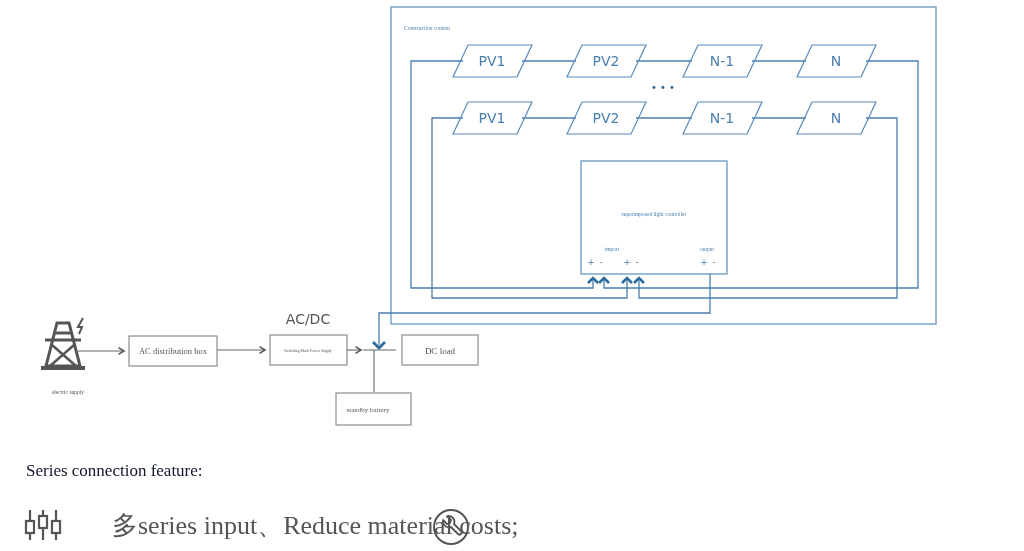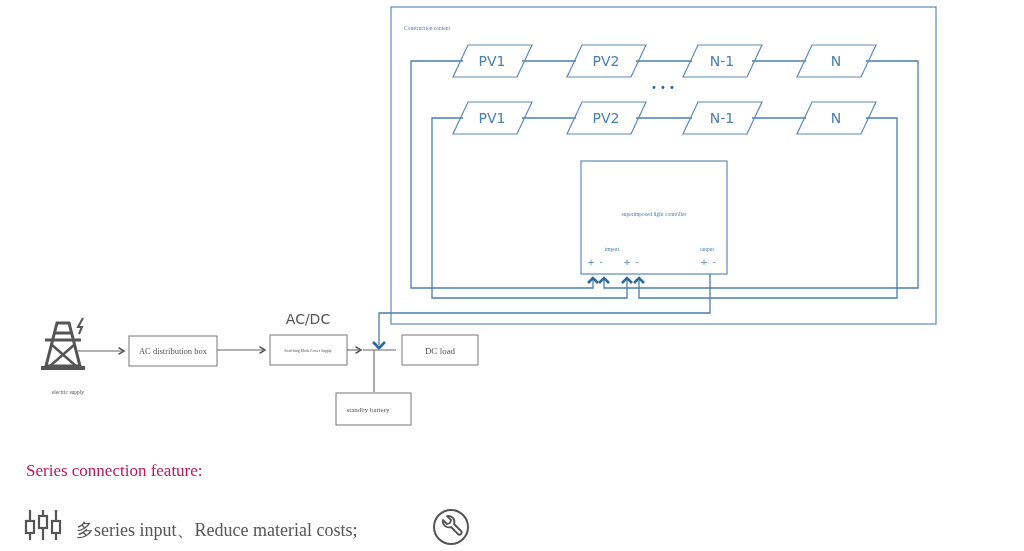--- a/index.html
+++ b/index.html
@@ -5,22 +5,22 @@
   html, body { margin: 0; padding: 0; background: #ffffff; }
   body { width: 1024px; height: 551px; position: relative; overflow: hidden; font-family: "Liberation Serif", serif; }
   svg.diagram { position: absolute; left: 0; top: 0; }
   .blue-line { stroke: #4a7fae; stroke-width: 1.3; fill: none; }
   .box-line { stroke: #5b8cba; stroke-width: 1.2; fill: none; }
   .gray-line { stroke: #666; stroke-width: 1.1; fill: none; }
   .pv-text { font-family: "DejaVu Sans", sans-serif; font-size: 14px; fill: #4a7fae; }
   .tiny-blue { font-family: "Liberation Serif", serif; font-size: 5.5px; fill: #4a7fae; }
   .pm { font-family: "DejaVu Sans", sans-serif; font-size: 9px; fill: #4a7fae; }
   .gray-box-text { font-family: "Liberation Serif", serif; fill: #555; }
-  .feature-title { position: absolute; left: 26px; top: 461px; font-size: 17px; color: #be185d; }
-  .feature { position: absolute; top: 508px; font-size: 18px; color: #555; display: flex; align-items: flex-end; }
+  .feature-title { position: absolute; left: 26px; top: 461px; font-size: 17px; color: #0f172a; }
+  .feature { position: absolute; top: 508px; font-size: 26px; color: #555; display: flex; align-items: flex-start; gap: 36px; }
   .feature .icon { margin-right: 12px; display: inline-flex; }
 </style>
 </head>
 <body>
 
 <svg class="diagram" width="1024" height="551">
   <defs>
     <marker id="grayArrow" markerWidth="8" markerHeight="8" refX="6" refY="4" orient="auto">
       <path d="M1,1 L6,4 L1,7" stroke="#555" stroke-width="1.4" fill="none"></path>
     </marker>

